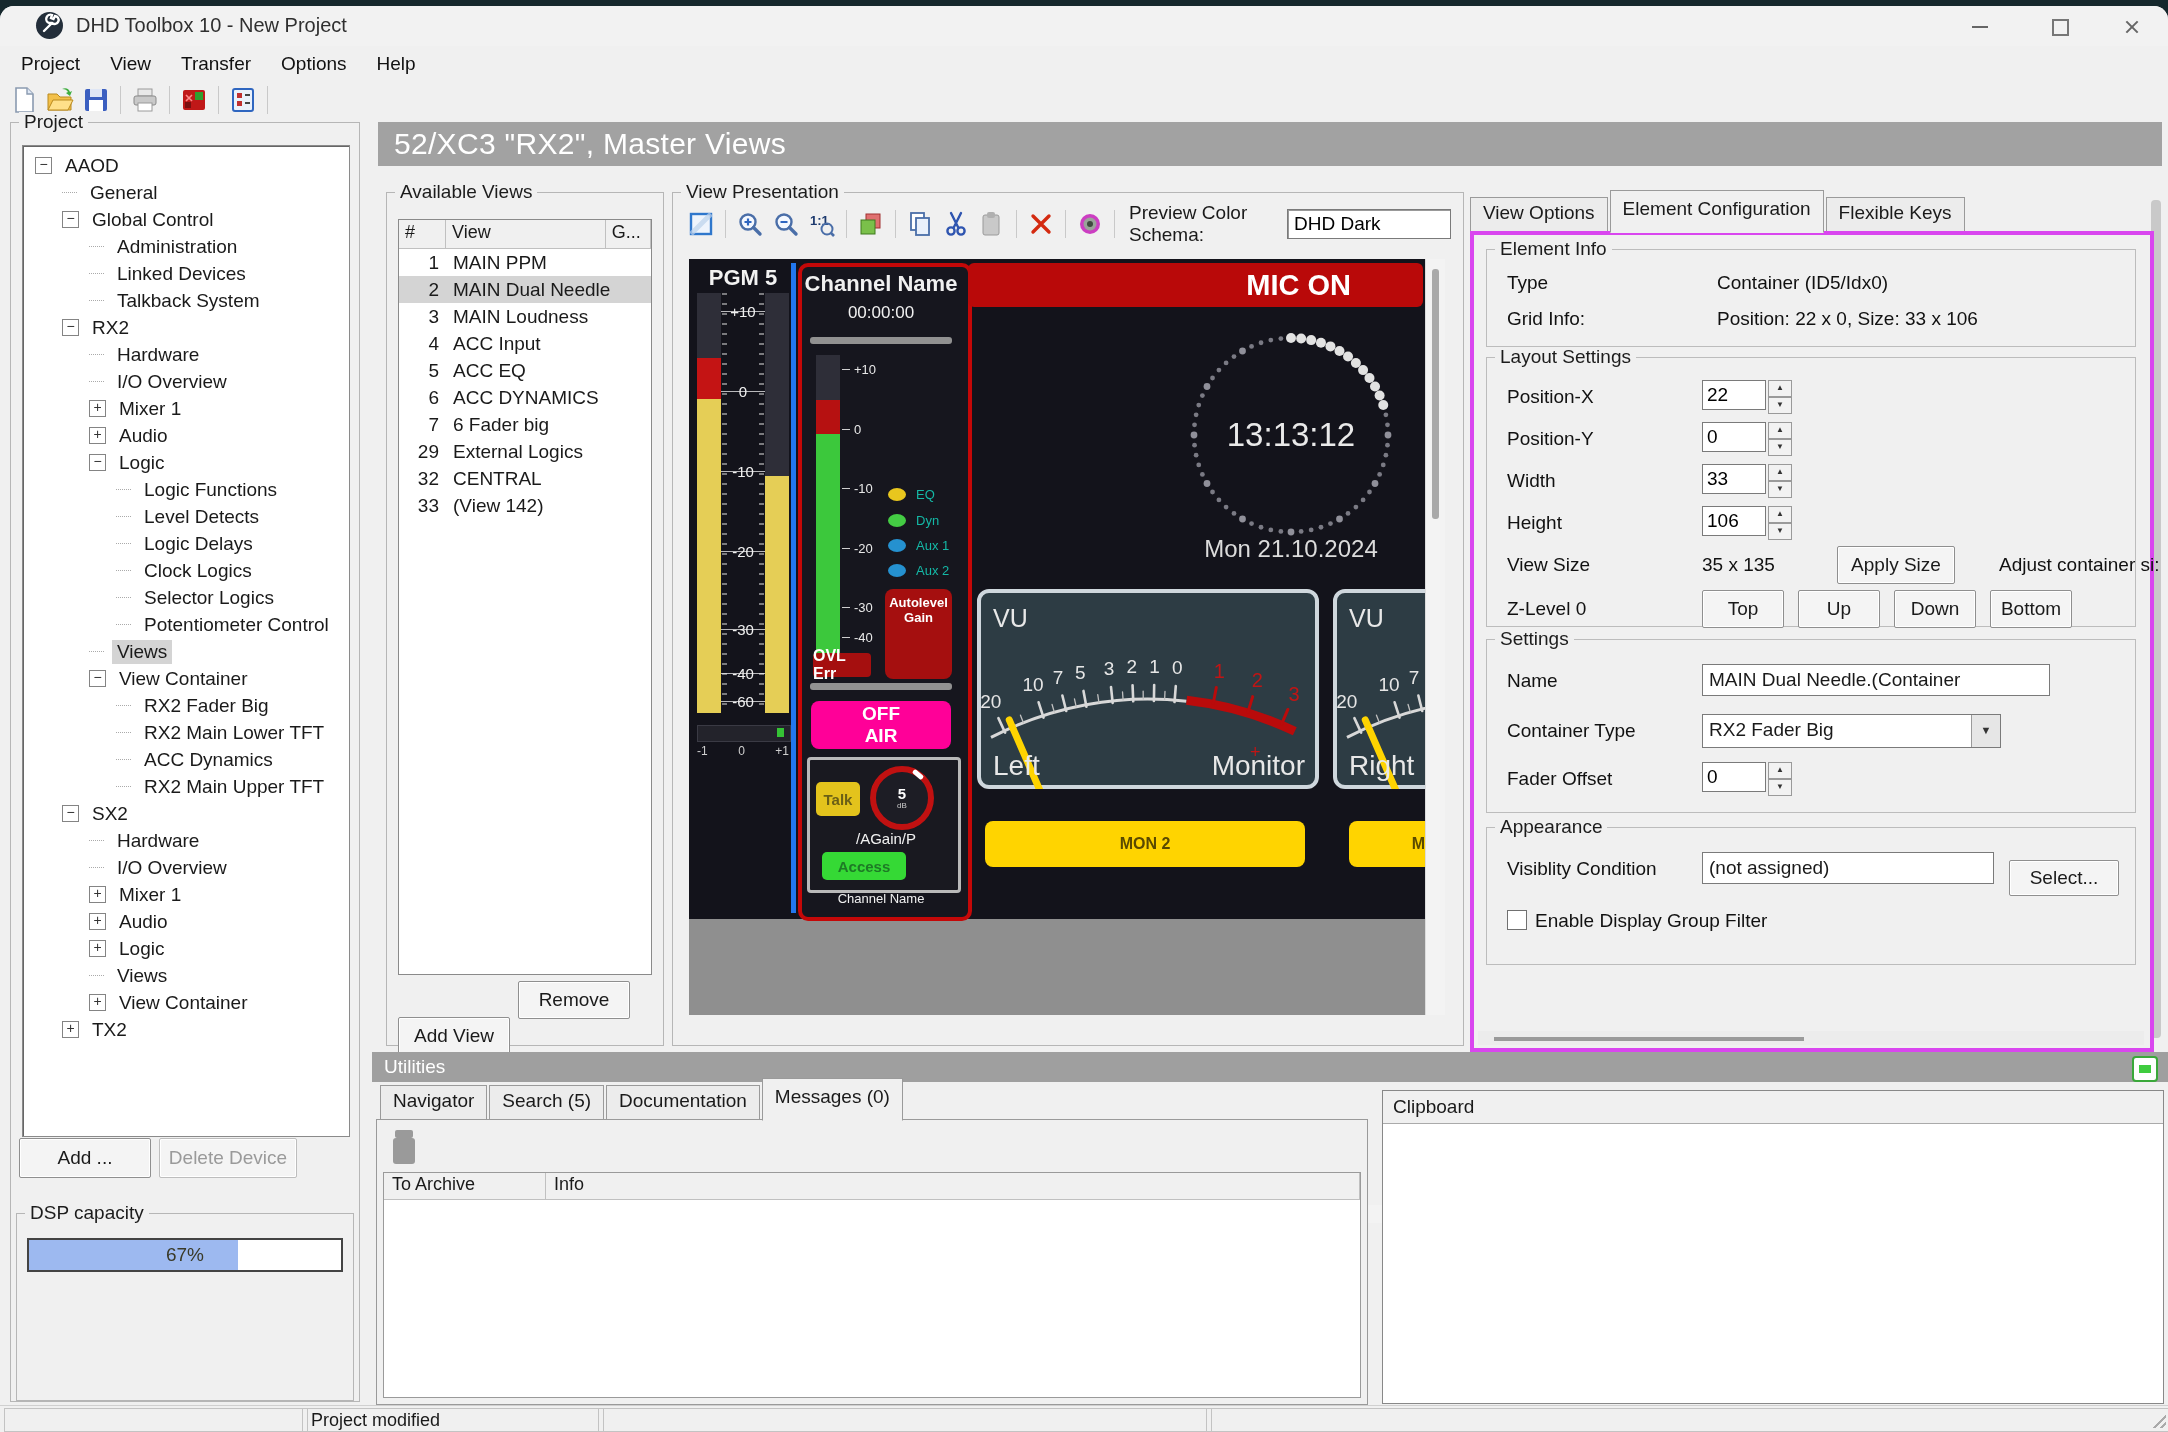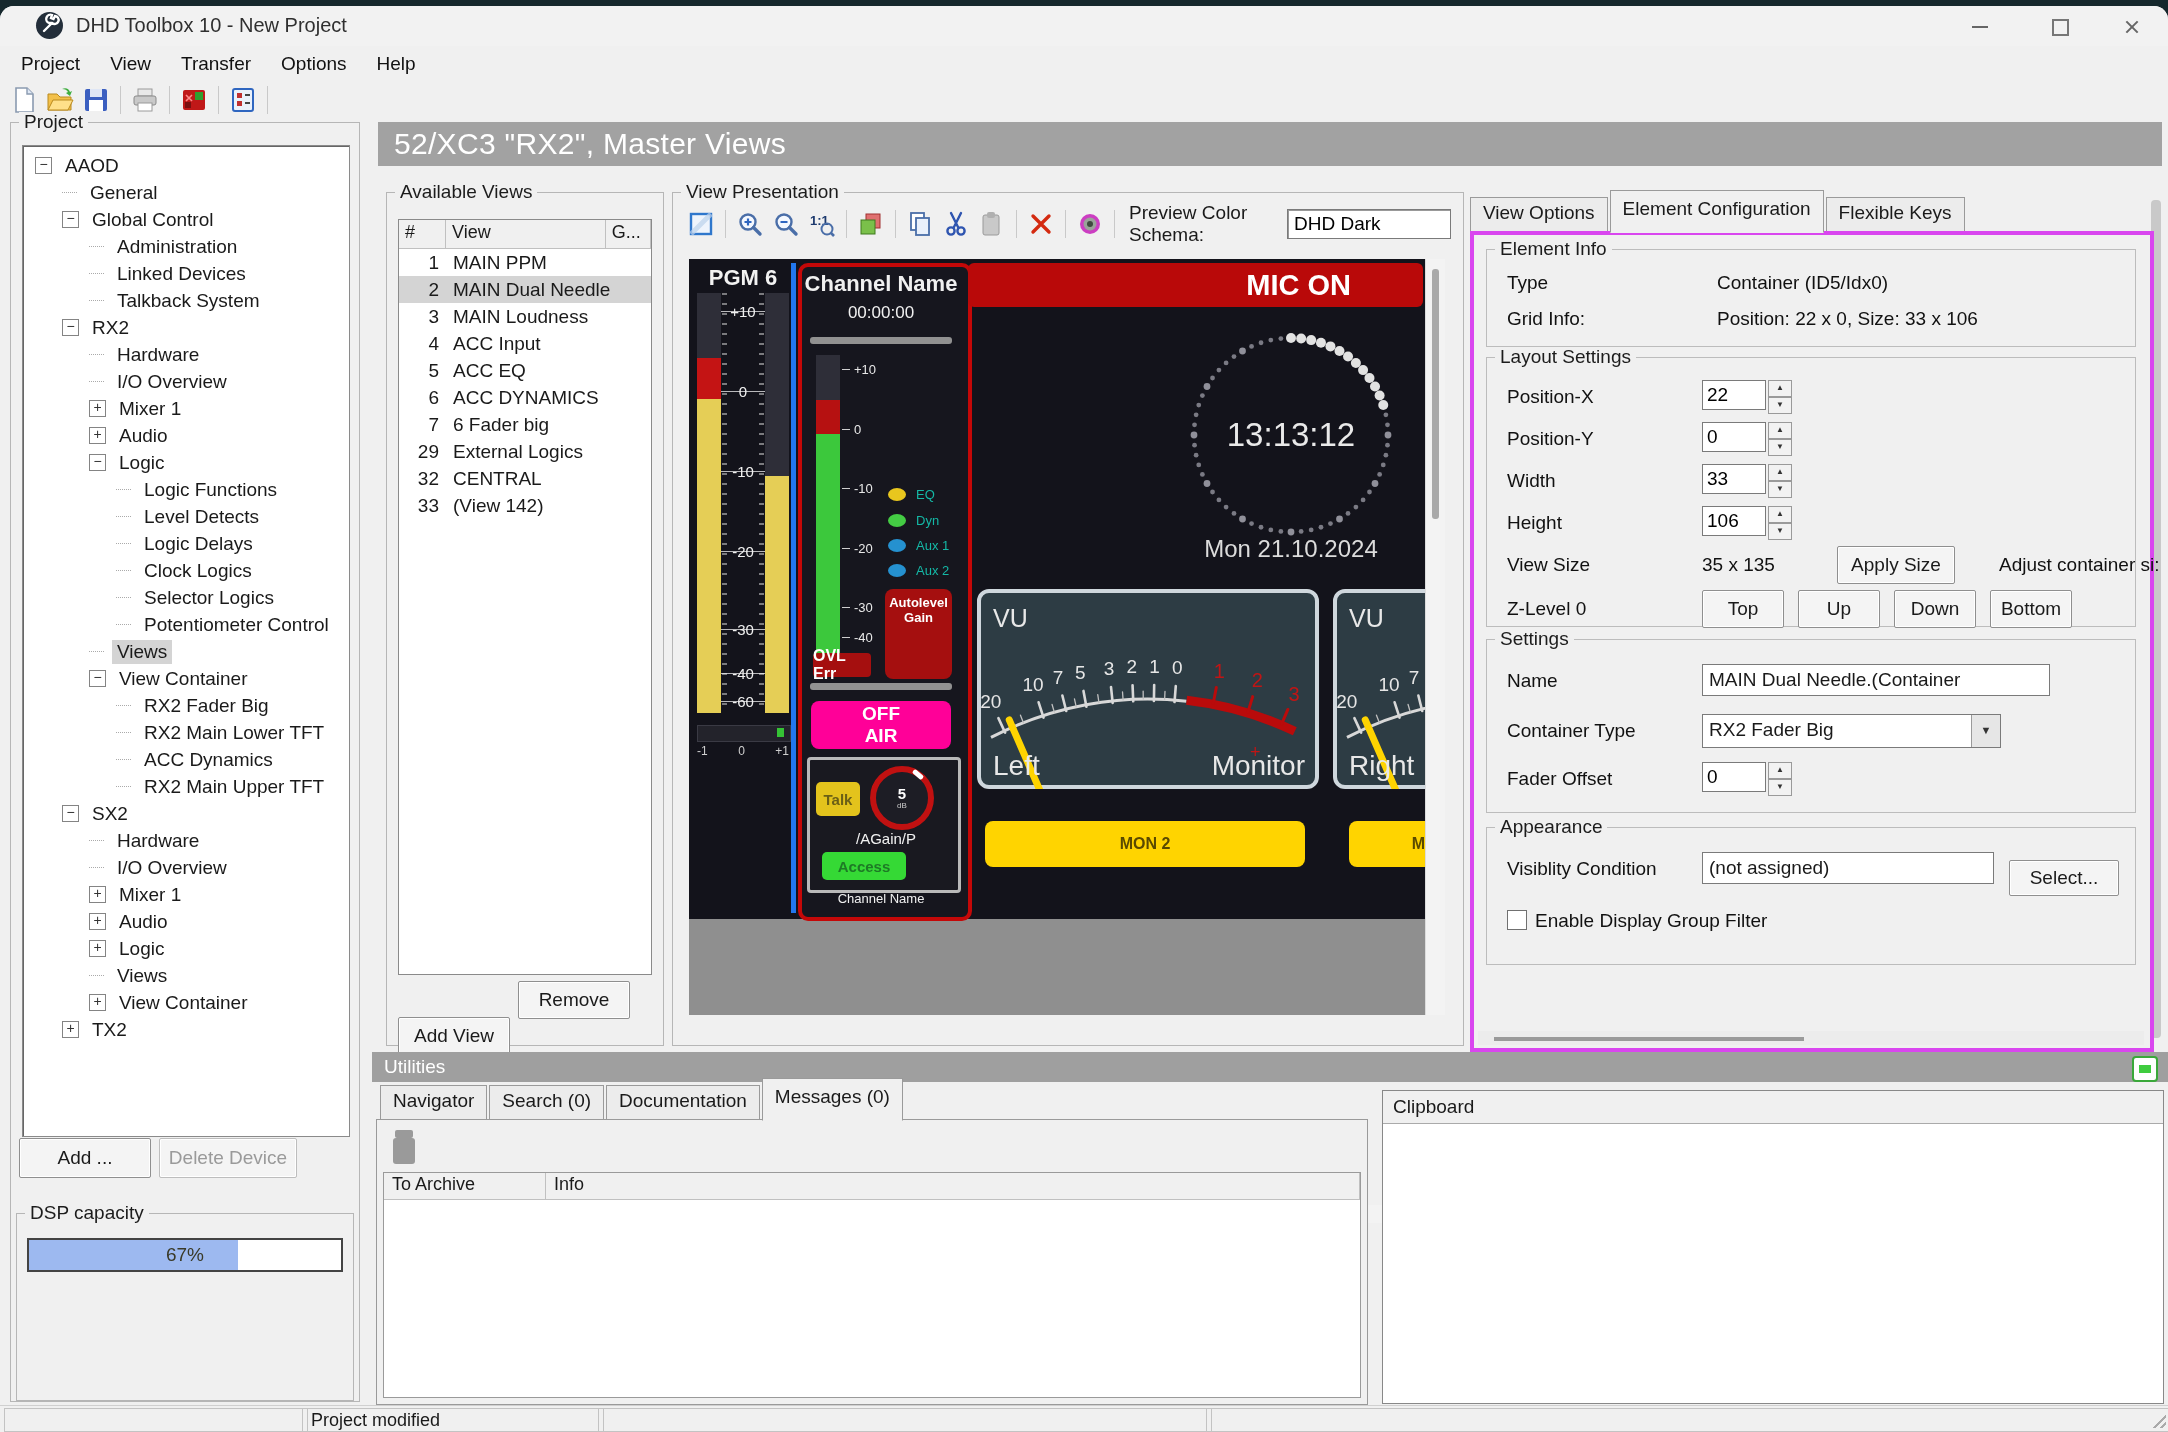--- a/index.html
+++ b/index.html
@@ -516,21 +516,21 @@
             <span class="tsep"></span>
           </span>
       <span id="schema-label">Preview Color Schema:</span>
       <input id="schema-input" value="DHD Dark" style="">
     </div>
 
     <div id="canvas">
       <div class="abs" id="dark"></div>
 
       <div class="abs" id="pgm">
-        <div class="abs" id="pgm-title">PGM 6</div>
+        <div class="abs" id="pgm-title">PGM 5</div>
         <div class="abs pbar" style="left:2px;">
           <div class="seg" style="height:65px;background:#2e2e38;"></div>
           <div class="seg" style="height:41px;background:#c41414;"></div>
           <div class="seg" style="height:314px;background:#e5ce56;"></div>
         </div>
         <div class="abs pbar" style="left:70px;">
           <div class="seg" style="height:183px;background:#2e2e38;"></div>
           <div class="seg" style="height:237px;background:#e5ce56;"></div>
         </div>
         <div class="tickstrip" style="left:27px;"></div>
@@ -894,21 +894,21 @@
 
   <div class="abs" id="util-bar">
     <span>Utilities</span>
     <div id="util-green">
           <i></i>
         </div>
   </div>
   <div class="abs" id="util-left">
     <div id="util-tabs">
           <div class="tab">Navigator</div>
-          <div class="tab">Search (0)</div>
+          <div class="tab">Search (5)</div>
           <div class="tab">Documentation</div>
           <div class="tab active">Messages (0)</div>
         </div>
     <div id="util-content">
       <div id="archive-icon">
         <svg width="30" height="38" viewBox="0 0 30 38">
               <rect x="6" y="2" width="18" height="8" rx="2" fill="#9a9a9a"></rect>
               <rect x="4" y="10" width="22" height="26" rx="3" fill="#9a9a9a"></rect>
             </svg>
       </div>

